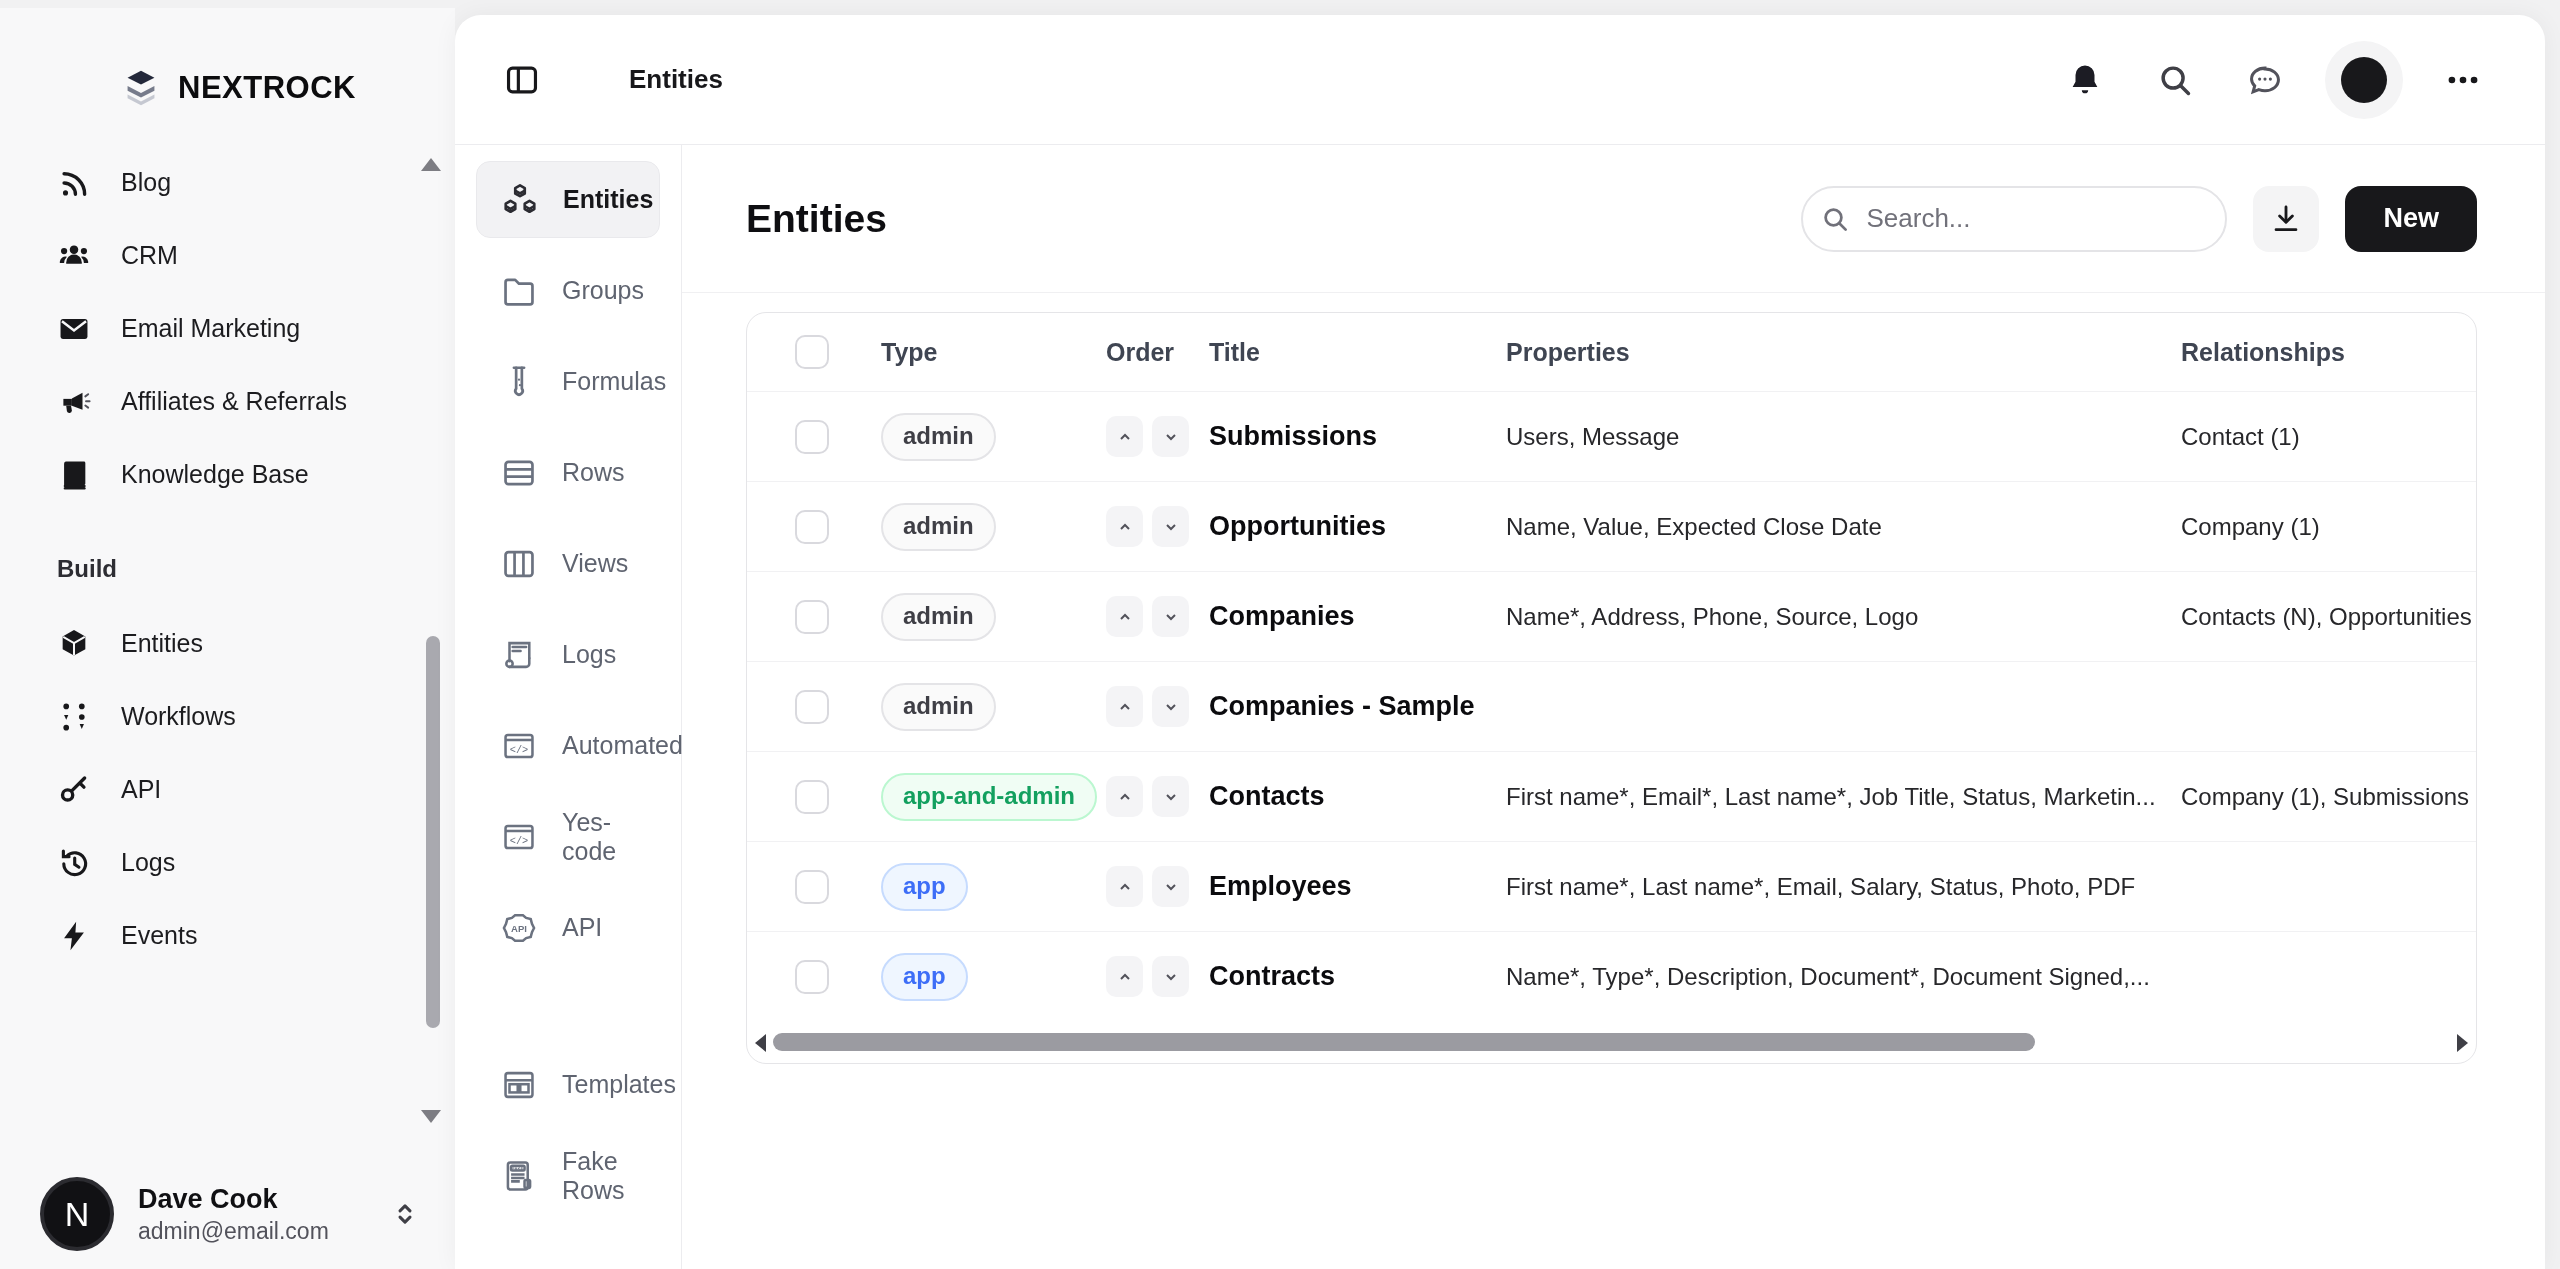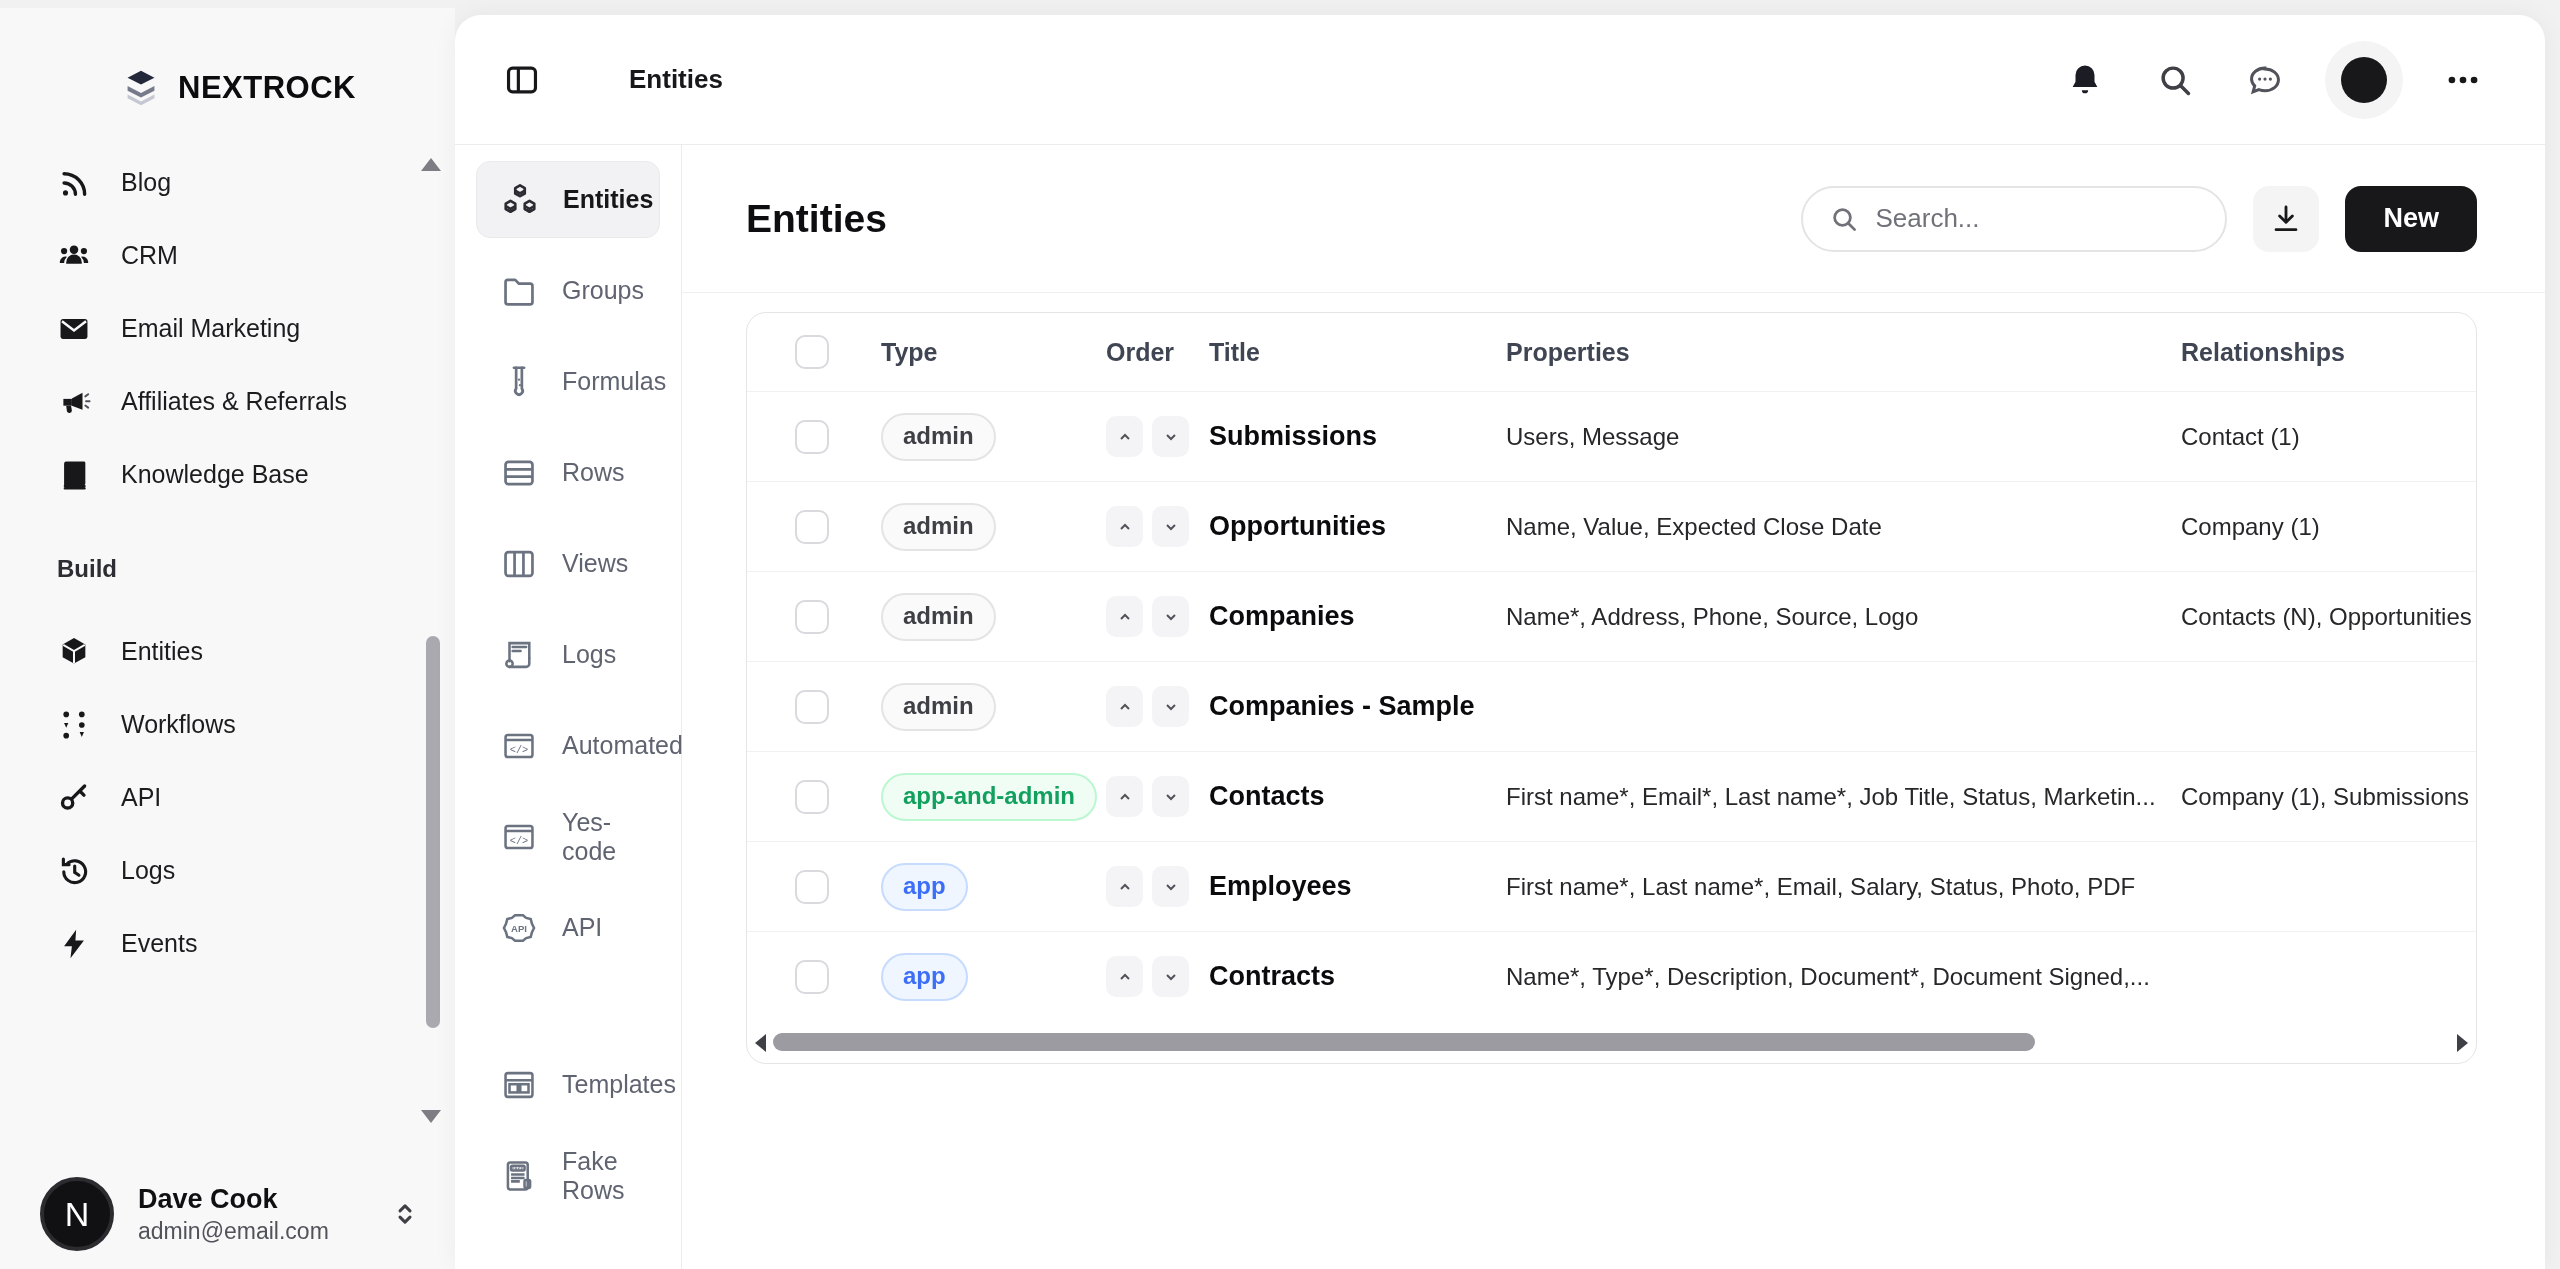--- a/index.html
+++ b/index.html
@@ -17,21 +17,21 @@
   }
   .logo { display:flex; align-items:center; gap:14px; padding-left:118px; height:60px; }
   .logo svg { width:46px; height:46px; }
   .logo-text { font-size:31px; font-weight:800; letter-spacing:.5px; color:#0c0c0e; }
   .nav { margin-top:28px; }
   .nav-item {
     display:flex; align-items:center; gap:30px; height:73px;
     padding-left:57px; cursor:pointer; font-size:25px; font-weight:500; color:#1c1c1f;
   }
   .nav-item svg { width:34px; height:34px; flex:0 0 auto; }
-  .section-label { padding-left:57px; margin-top:44px; margin-bottom:32px;
+  .section-label { padding-left:57px; margin-top:44px; margin-bottom:24px;
     font-size:24px; font-weight:700; color:#2d2d33; }
   
   .sb-scroll-up, .sb-scroll-down { position:absolute; right:14px; width:0; height:0;
     border-left:10px solid transparent; border-right:10px solid transparent; }
   .sb-scroll-up { top:150px; border-bottom:13px solid #7d7d83; }
   .sb-scroll-down { top:1102px; border-top:13px solid #7d7d83; }
   .sb-thumb { position:absolute; right:15px; top:628px; width:14px; height:392px;
     border-radius:8px; background:#a9a9af; }
   
   .user-row { position:absolute; left:40px; bottom:26px; width:380px;
@@ -75,21 +75,21 @@
     background:#f2f2f4; border:1px solid #e9e9ec; color:#17171a; font-weight:600; }
   .inner-spacer { height:66px; }
 
   
   .main-pane { flex:1; min-width:0; display:flex; flex-direction:column; }
   .page-header { height:148px; flex:0 0 auto; display:flex; align-items:center;
     padding:0 68px 0 64px; border-bottom:1px solid #f0f0f2; }
   .page-title { font-size:39px; font-weight:800; color:#0e0e11; }
   .header-controls { margin-left:auto; display:flex; align-items:center; gap:26px; }
   .search-box { width:426px; height:66px; border:2px solid #e4e4e7; border-radius:33px;
-    display:flex; align-items:center; padding:0 24px 0 26px; gap:16px; background:#fff; }
+    display:flex; align-items:center; padding:0 24px 0 26px; gap:16px; background:#fff;justify-content:flex-end; }
   .search-box svg { width:30px; height:30px; flex:0 0 auto; }
   .search-box input { border:none; outline:none; flex:1; font-size:26px; color:#3f3f46;
     font-family:"Liberation Sans", sans-serif; background:transparent; }
   .search-box input::placeholder { color:#71717a; }
   .dl-btn { width:66px; height:66px; border-radius:16px; background:#f4f4f5; border:none; }
   .dl-btn svg { width:34px; height:34px; }
   .new-btn { height:66px; padding:0 38px; border-radius:16px; background:#18181b; border:none;
     color:#ffffff; font-size:27px; font-weight:700; cursor:pointer;
     font-family:"Liberation Sans", sans-serif; }
 

